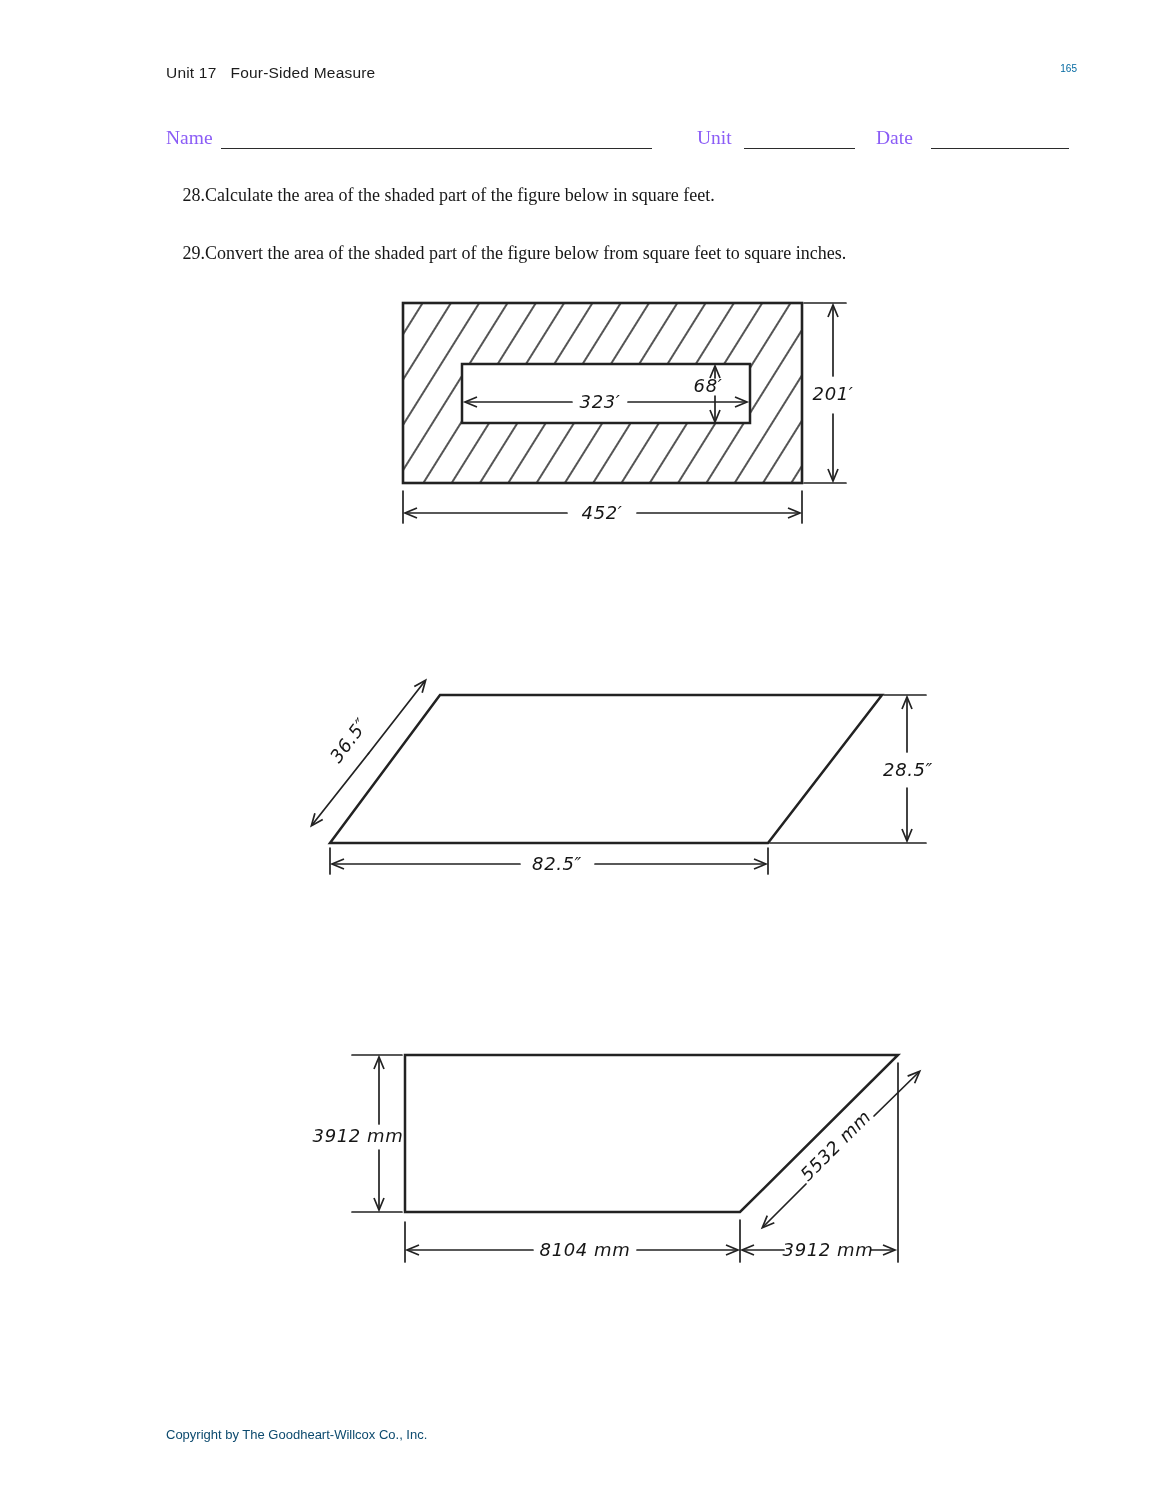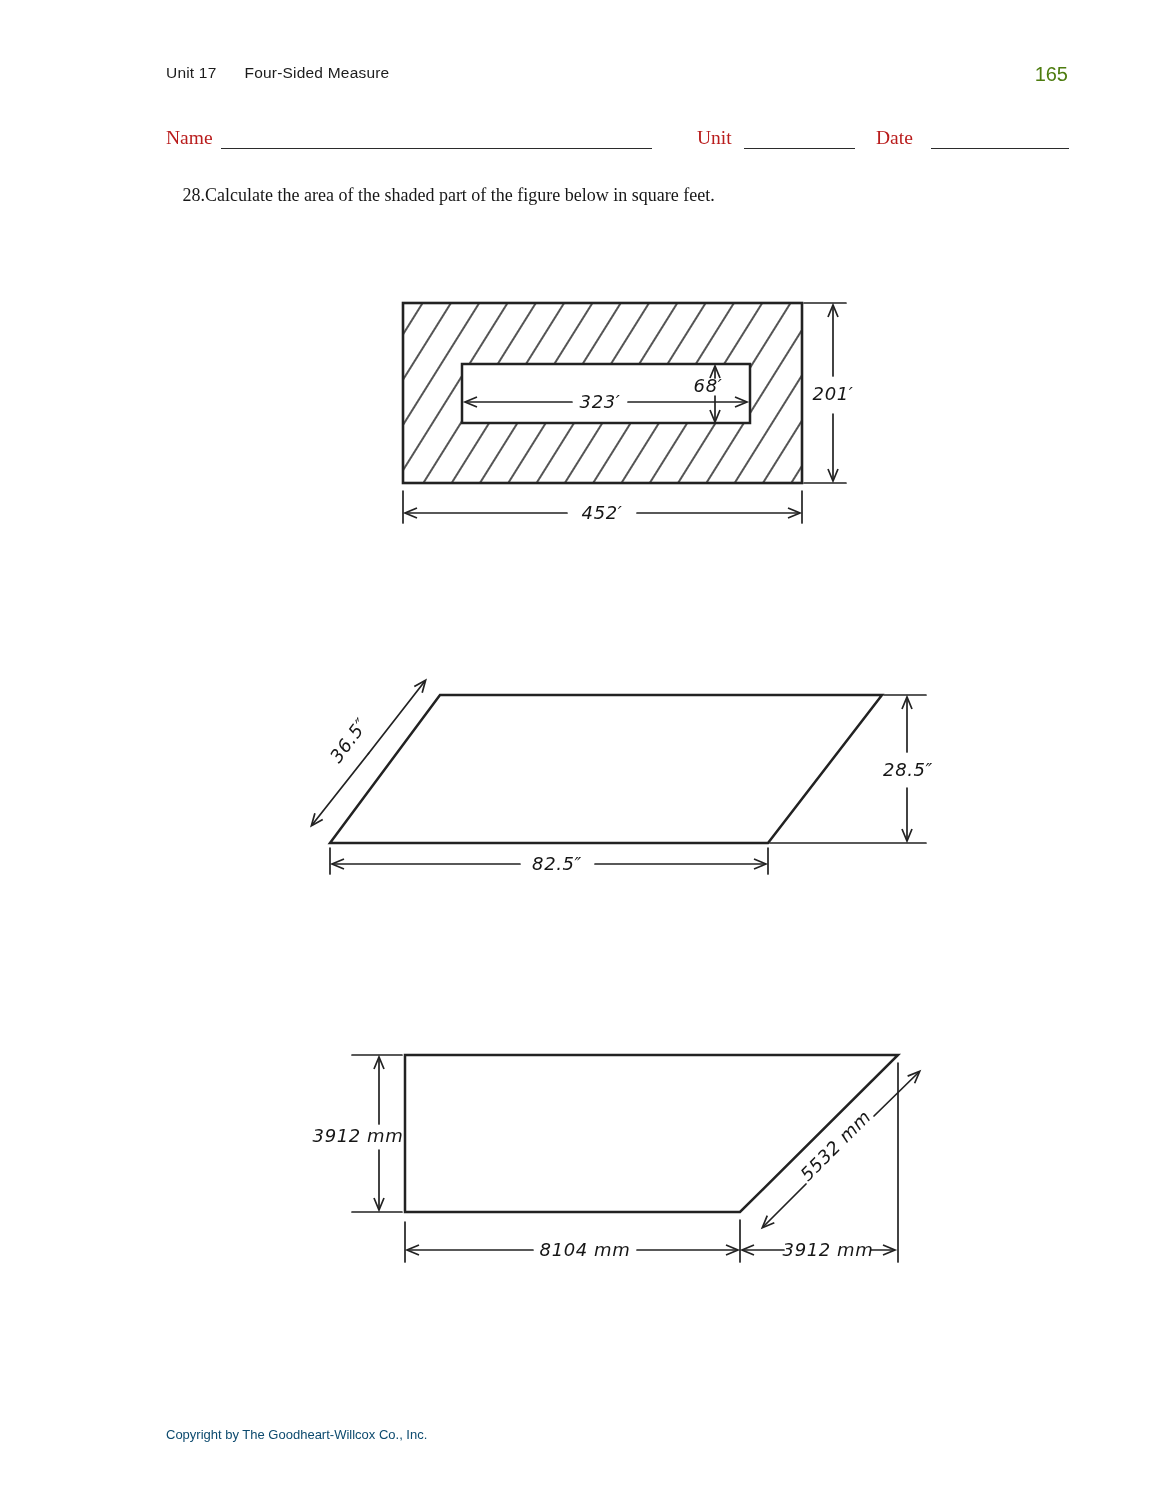--- a/index.html
+++ b/index.html
@@ -11,29 +11,29 @@
     margin:0 auto;
     overflow:hidden;
     font-family:"Liberation Serif", serif;
     color:#1d1d1d;
   }
   .hdr{
     position:absolute;top:64px;left:166px;
     font-family:"Liberation Sans", sans-serif;
     font-size:15.5px;color:#1c1c1c;letter-spacing:.2px;
   }
-  .hdr .unit{margin-right:28px;text-align:center;}
+  .hdr .unit{margin-right:14px;text-align:center;}
   .pageno{
-    position:absolute;top:63px;right:100px;
+    position:absolute;top:63px;right:91px;
     font-family:"Liberation Sans", sans-serif;
-    font-size:20px;color:#4d7c0f;
+    font-size:10px;color:#0369a1;
   }
   .formrow span.lbl{
     position:absolute;top:127px;
-    font-size:19.5px;color:#b91c1c;
+    font-size:19.5px;color:#8b5cf6;
   }
   .rule{
     position:absolute;top:127px;height:21px;
     border-bottom:1.7px solid #2b2b2b;
   }
   .q{
     position:absolute;left:168px;
     font-size:18px;color:#171717;
     white-space:nowrap;display:flex;
   }
@@ -69,20 +69,24 @@
     <div class="rule" style="left:221px;width:431px"></div>
     <span class="lbl" style="left:697px">Unit</span>
     <div class="rule" style="left:744px;width:111px"></div>
     <span class="lbl" style="left:876px">Date</span>
     <div class="rule" style="left:931px;width:138px"></div>
   </div>
 
   <div class="q" style="top:185px">
     <span class="num">28.</span>
     <span>Calculate the area of the shaded part of the figure below in square feet.</span>
+  </div>
+  <div class="q" style="top:243px">
+    <span class="num">29.</span>
+    <span>Convert the area of the shaded part of the figure below from square feet to square inches.</span>
   </div>
 
   <svg class="fig" style="left:360px;top:290px" width="540" height="248" viewBox="0 0 540 248">
     <defs>
       <pattern id="hatch1" width="24" height="24" patternUnits="userSpaceOnUse" patternTransform="rotate(-58)">
         <path d="M-2,12 H26" stroke="#2a2a2a" stroke-width="1.6"></path>
       </pattern>
       <marker id="ar1" markerWidth="18" markerHeight="14" refX="0" refY="0" orient="auto" markerUnits="userSpaceOnUse" style="overflow:visible">
         <path d="M-11,-5 L1,0 L-11,5" fill="none" stroke="#222222" stroke-width="1.7"></path>
       </marker>

